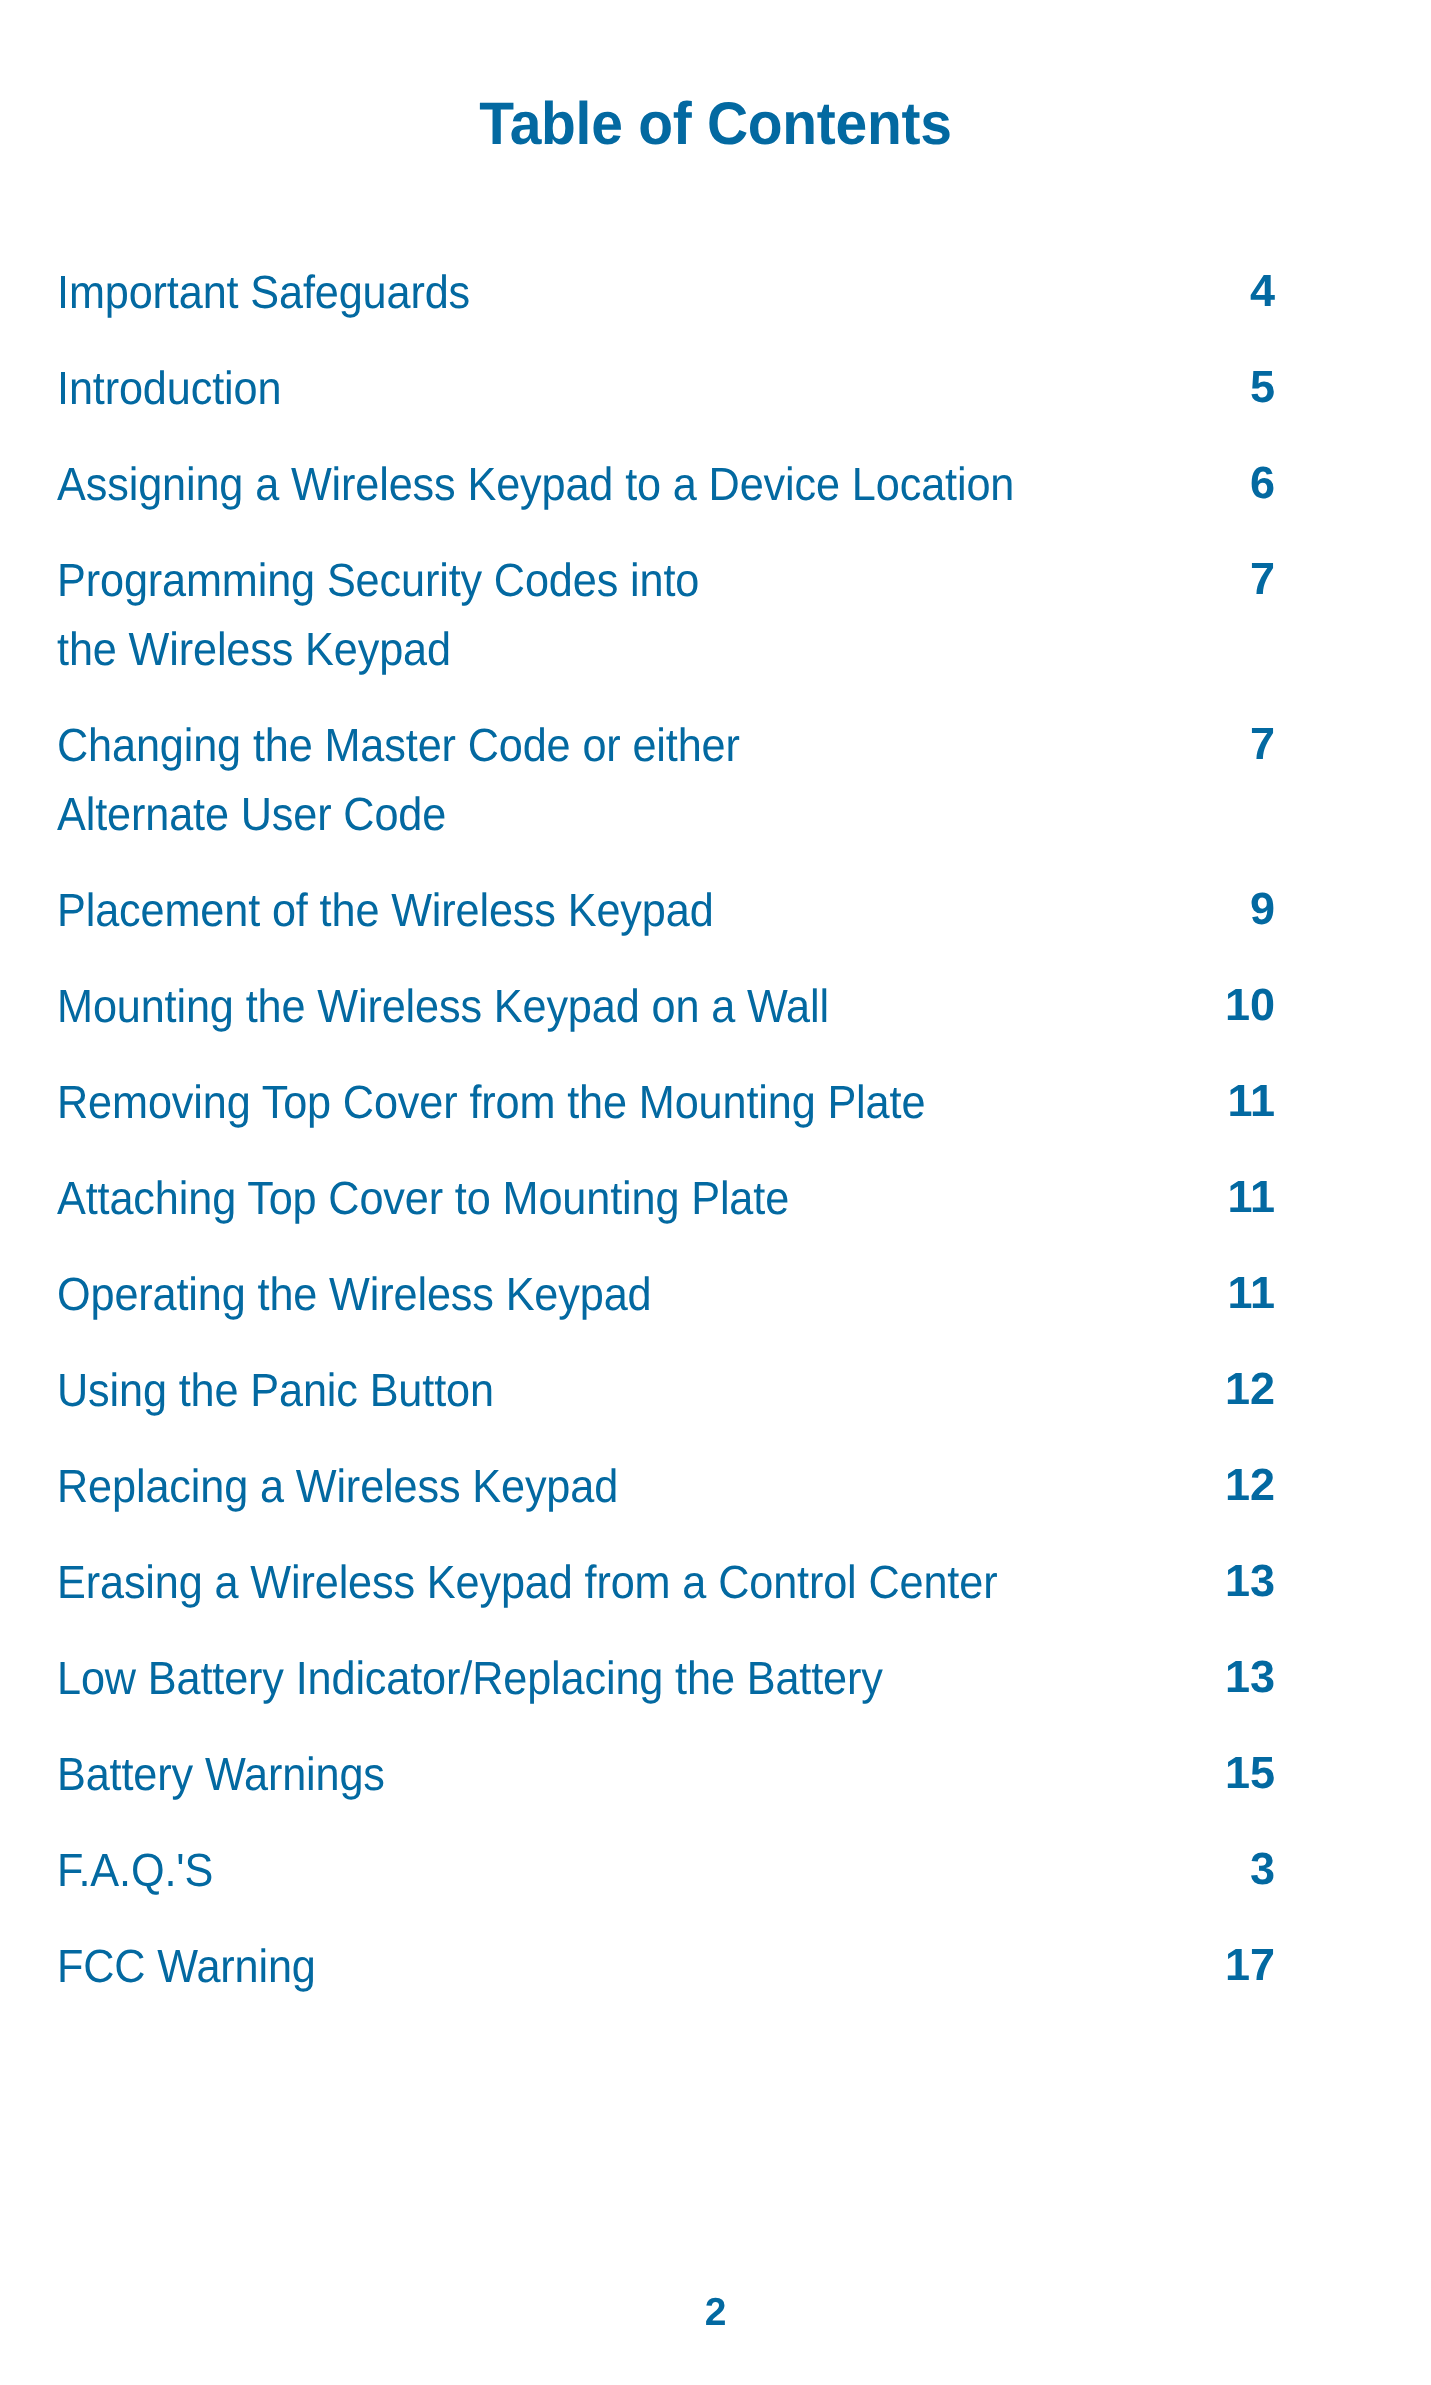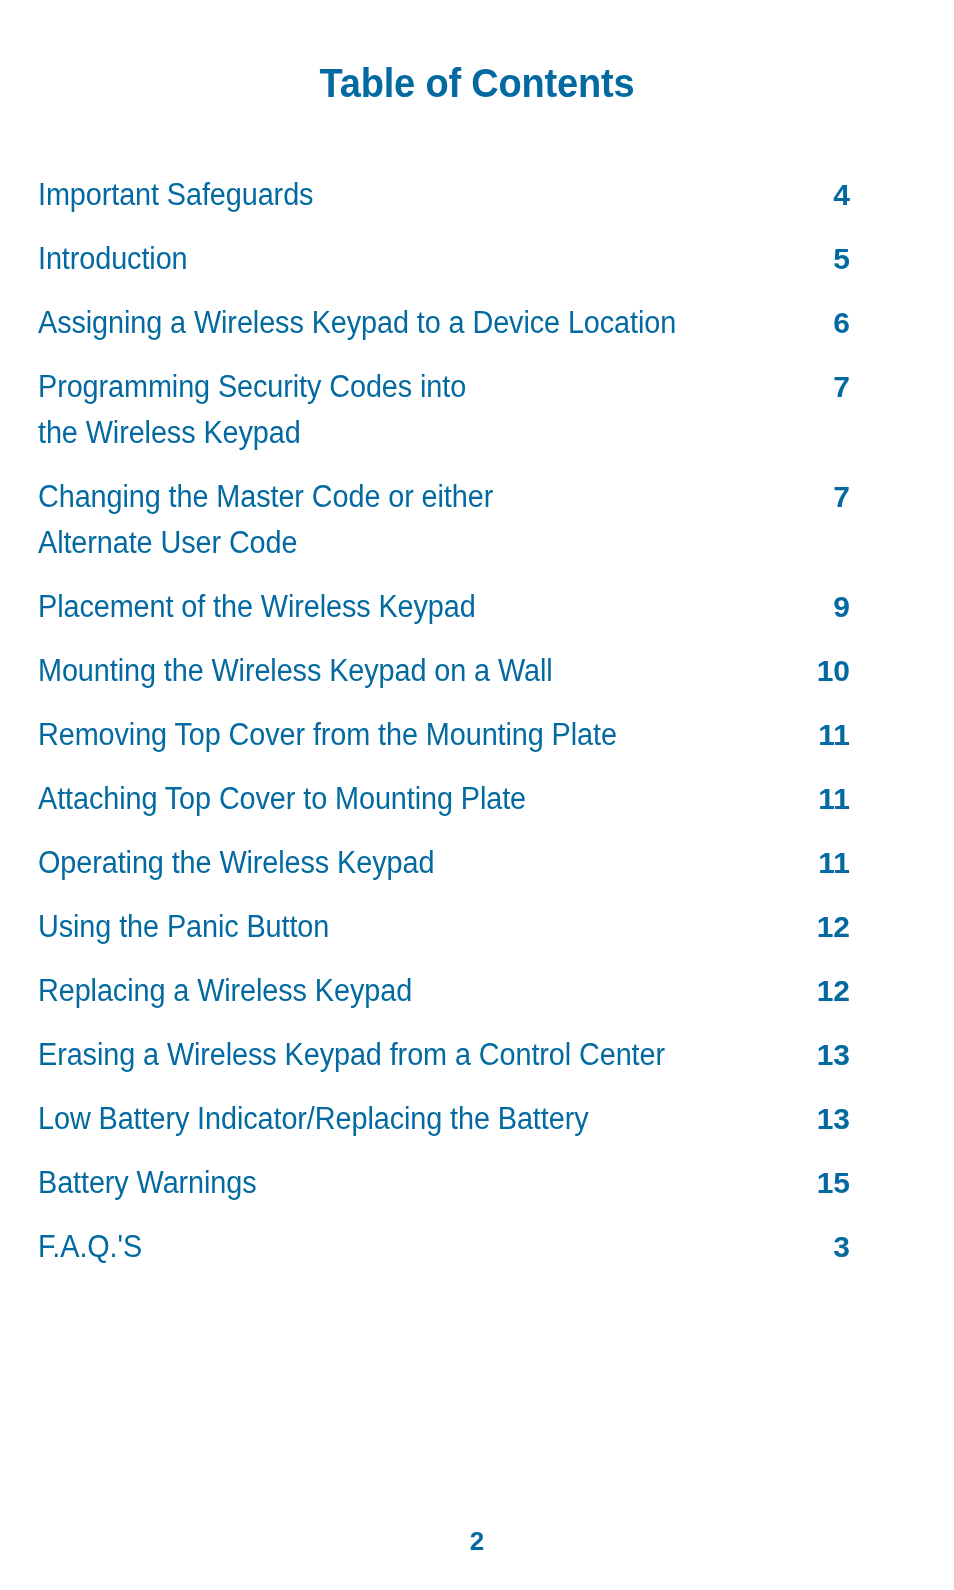--- a/index.html
+++ b/index.html
@@ -151,17 +151,21 @@
         <div class="toc-page">13</div>
       </div>
       <div class="toc-entry">
         <div class="toc-label">Battery Warnings</div>
         <div class="toc-page">15</div>
       </div>
       <div class="toc-entry">
         <div class="toc-label">F.A.Q.'S</div>
         <div class="toc-page">3</div>
       </div>
+      <div class="toc-entry">
+        <div class="toc-label">FCC Warning</div>
+        <div class="toc-page">17</div>
+      </div>
     </div>
 
   <div class="page-number">2</div>
 
 </div>
 
 </body></html>

